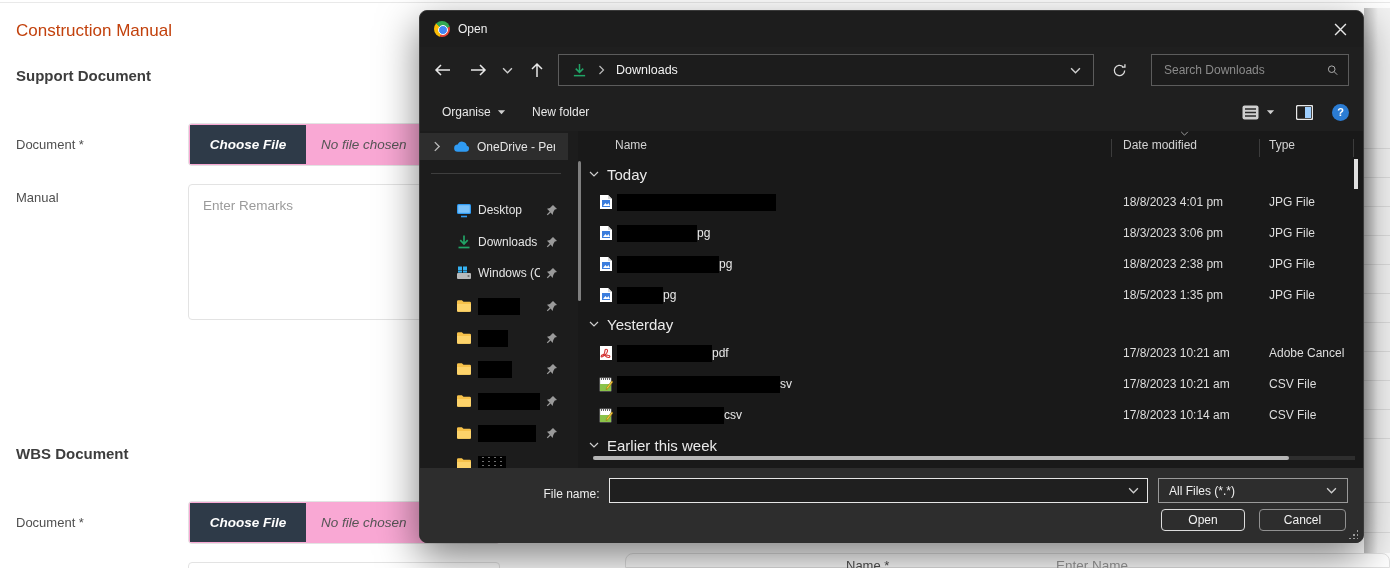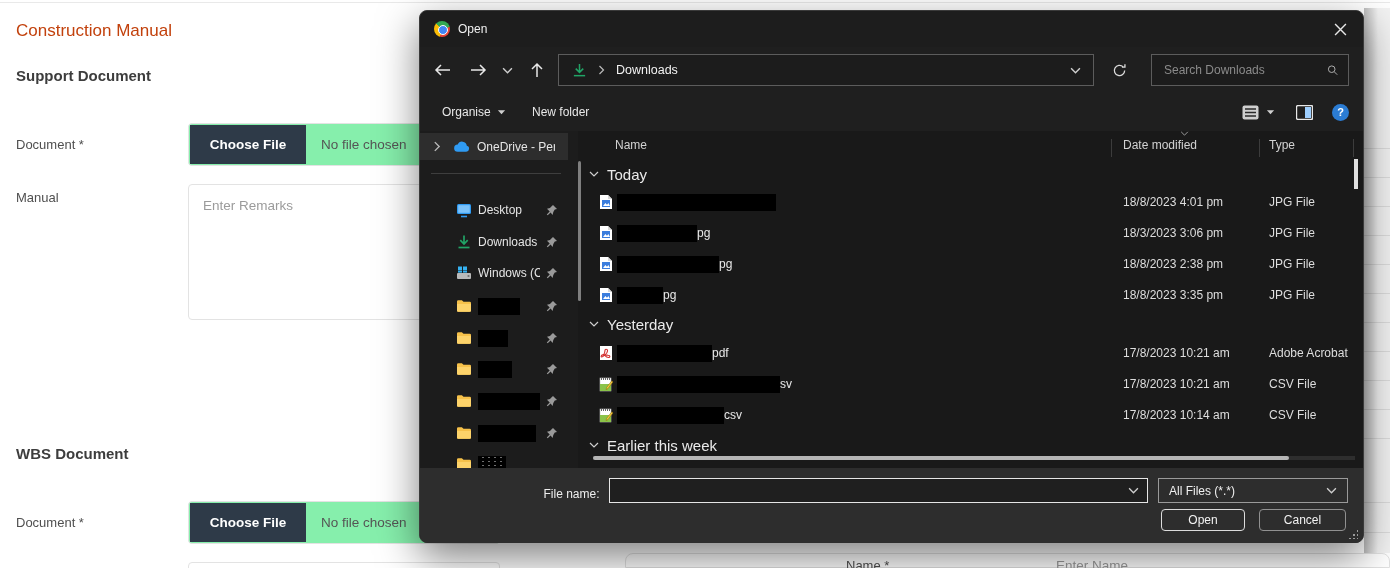--- a/index.html
+++ b/index.html
@@ -5,21 +5,21 @@
   * { margin:0; padding:0; box-sizing:border-box; }
   html,body { width:1390px; height:568px; overflow:hidden; background:#ffffff;
               font-family:"Liberation Sans", sans-serif; }
   .abs { position:absolute; }
 
   
   .page-topline { left:0; top:2px; width:1390px; height:1px; background:#e9e9e9; }
   .h1 { font-size:17px; font-weight:normal; color:#c2410c; }
   .h2 { font-size:15px; font-weight:bold; color:#3d3d3d; }
   .flabel { font-size:13px; color:#4f4f4f; }
-  .filewrap { background:#86efac; border:1px solid #e3e3e3; border-radius:4px; }
+  .filewrap { background:#f9a8d4; border:1px solid #e3e3e3; border-radius:4px;font-style:italic; }
   .choosebtn { background:#2e3a48; color:#fff; font-size:13.5px; font-weight:bold;
                display:flex; align-items:center; justify-content:center; cursor:pointer; }
   .nofile { font-size:13.5px; color:#555; }
   .placeholder { color:#9b9b9b; font-size:13.5px; }
   .remarks { border:1px solid #e3e3e3; border-radius:4px; background:#fff; }
   .remarks textarea { width:100%; height:100%; border:none; outline:none; resize:none;
       font-family:"Liberation Sans",sans-serif; font-size:13.5px; color:#333; padding:13px 14px; background:transparent; }
   .remarks textarea::placeholder { color:#9b9b9b; }
 
   .right-strip { left:1364px; top:8px; width:26px; height:545px; background:#f2f2f2; }
@@ -418,40 +418,40 @@
       </div>
       <div class="file-row" style="top:149px;">
         <svg class="file-ico" viewBox="0 0 14 16">
             <path d="M1 1h8l4 4v10H1z" fill="#fff"></path>
             <path d="M9 1l4 4H9z" fill="#d8d8d8"></path>
             <rect x="3" y="6" width="8" height="7" fill="#3b7ddd"></rect>
             <path d="M4 12l2.4-3 1.6 1.8L9.4 9l1.6 3z" fill="#fff"></path>
           </svg>
         <span class="redact" style="width:46px;"></span>
         <span>pg</span>
-        <span class="fdate">18/8/2023 3:35 pm</span>
+        <span class="fdate">18/5/2023 1:35 pm</span>
         <span class="ftype">JPG File</span>
       </div>
 
       <div class="group-row" style="top:180px;">
         <svg width="10" height="6" viewBox="0 0 10 6" style="margin-left:3px;">
             <polyline points="1,1 5,5 9,1" stroke="#cfcfcf" stroke-width="1.2" fill="none"></polyline>
           </svg>
         <span>Yesterday</span>
       </div>
 
       <div class="file-row" style="top:207px;">
         <svg class="file-ico" viewBox="0 0 14 16">
             <path d="M1 1h12v14H1z" fill="#fff"></path>
             <path d="M7 4.2c.9 0 1.6.6 1.6 1.6 0 1.5-1.6 3.4-3.2 4.6.9-.2 2.5-.4 3.6-.2 1 .1 1.9.6 1.9 1.3 0 .6-.6 1-1.4 1-1.3 0-3-1.3-4-2.4C4.3 11.3 3.3 12 2.8 12c-.4 0-.7-.3-.7-.7 0-.8 1.6-1.6 2.8-1.9C5.6 8 6 5.9 6 5.2c0-.6.4-1 1-1z" fill="none" stroke="#d32f2f" stroke-width="1.1"></path>
           </svg>
         <span class="redact" style="width:95px;"></span>
         <span>pdf</span>
         <span class="fdate">17/8/2023 10:21 am</span>
-        <span class="ftype">Adobe Acrobat</span>
+        <span class="ftype">Adobe Cancel</span>
       </div>
       <div class="file-row" style="top:238px;">
         <svg class="file-ico" viewBox="0 0 14 16">
             <rect x="1" y="2" width="11" height="13" fill="#fff" stroke="#bdbdbd" stroke-width="0.6"></rect>
             <rect x="1" y="8" width="11" height="7" fill="#8bc34a"></rect>
             <path d="M2.5 2v2M4.5 2v2M6.5 2v2M8.5 2v2M10.5 2v2" stroke="#555" stroke-width="0.9"></path>
             <path d="M12.8 4.8L7.6 11.4l-.5 2.2 1.9-1L13.9 6z" fill="#f4c542" stroke="#8d6e00" stroke-width="0.5"></path>
           </svg>
         <span class="redact" style="width:163px;"></span>
         <span>sv</span>

